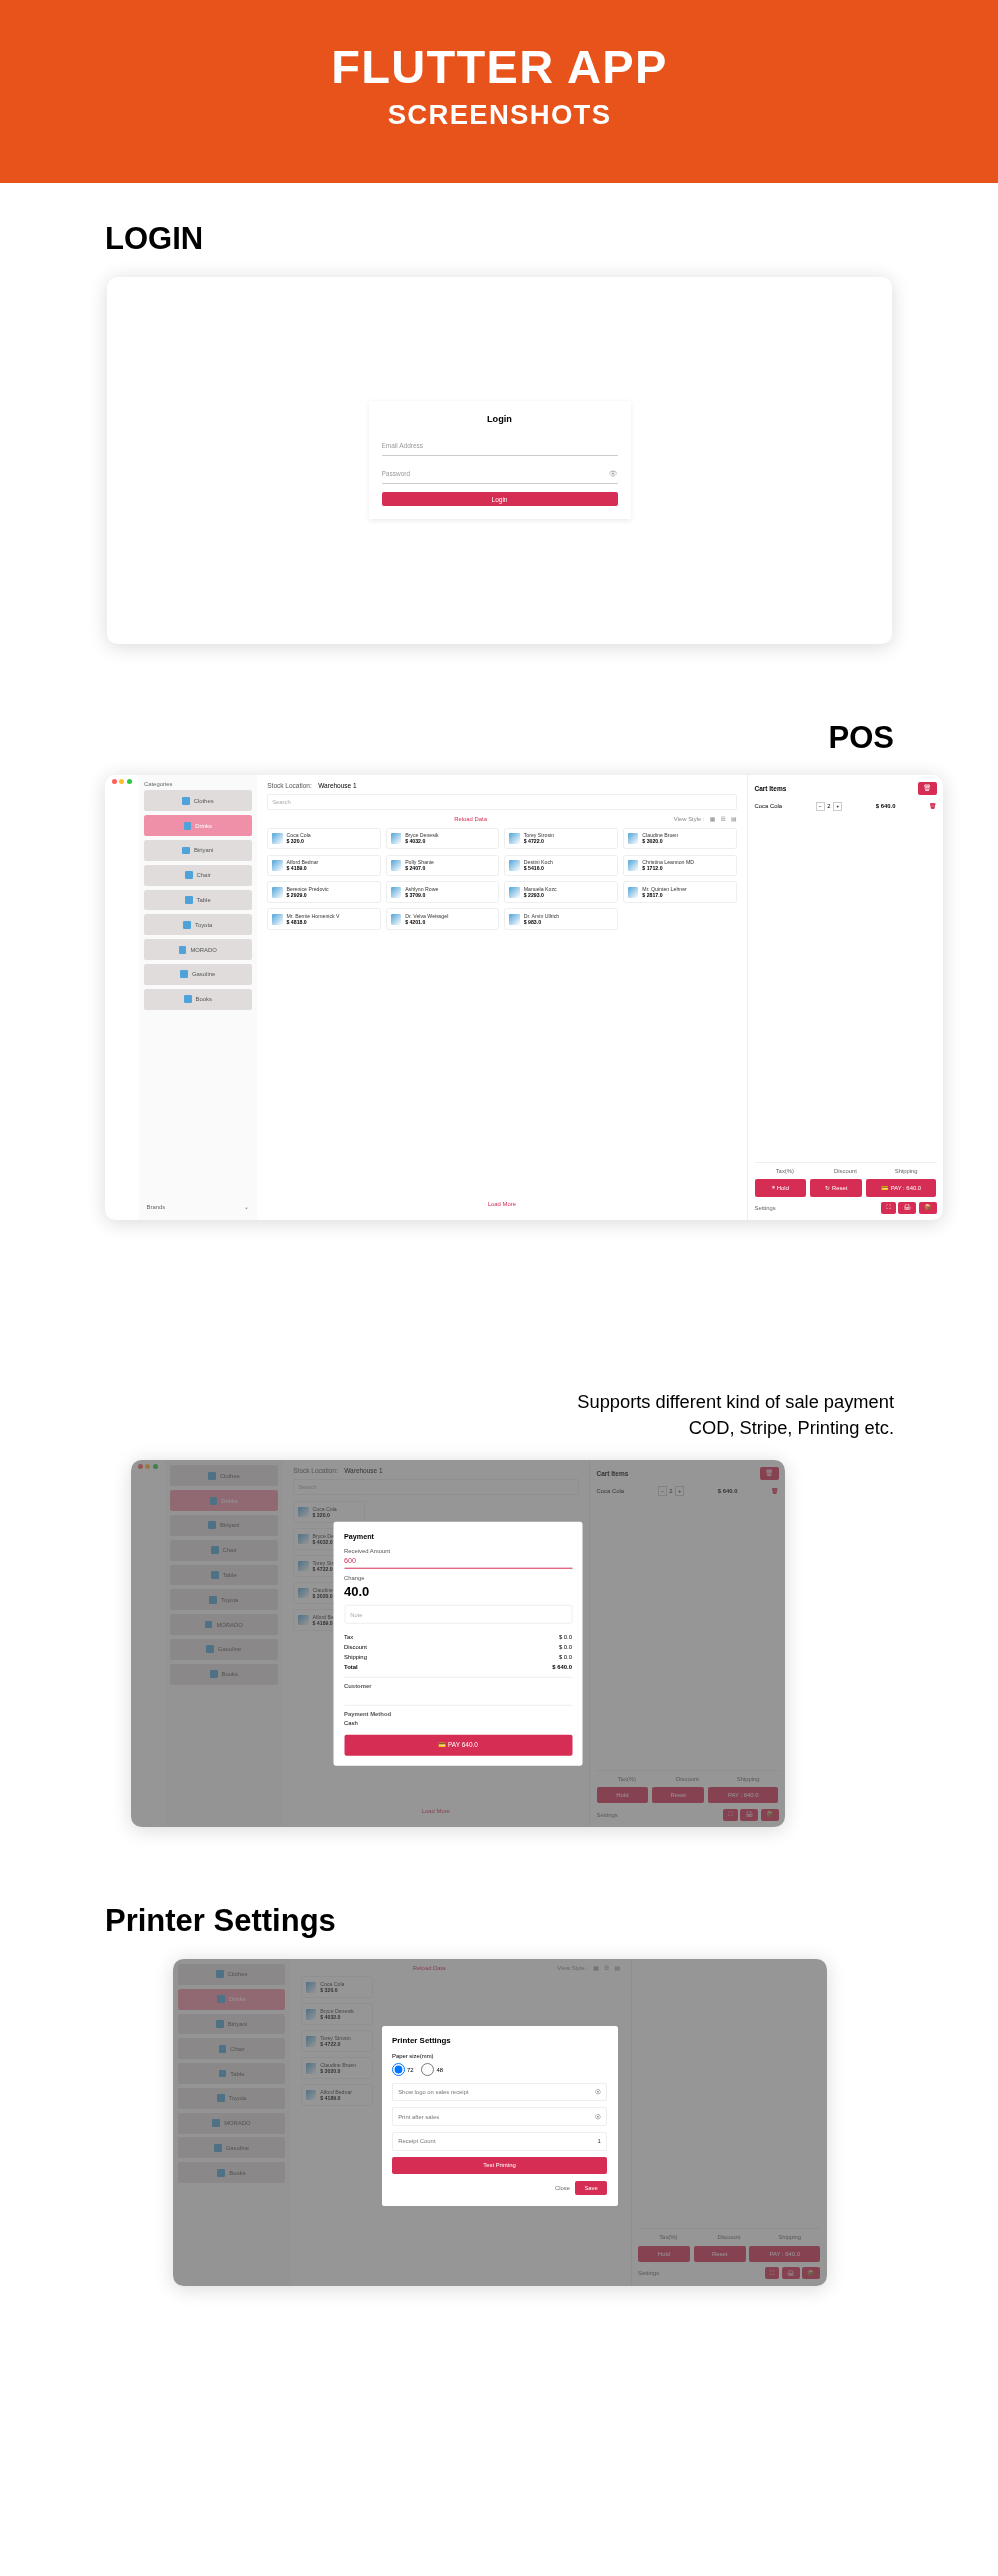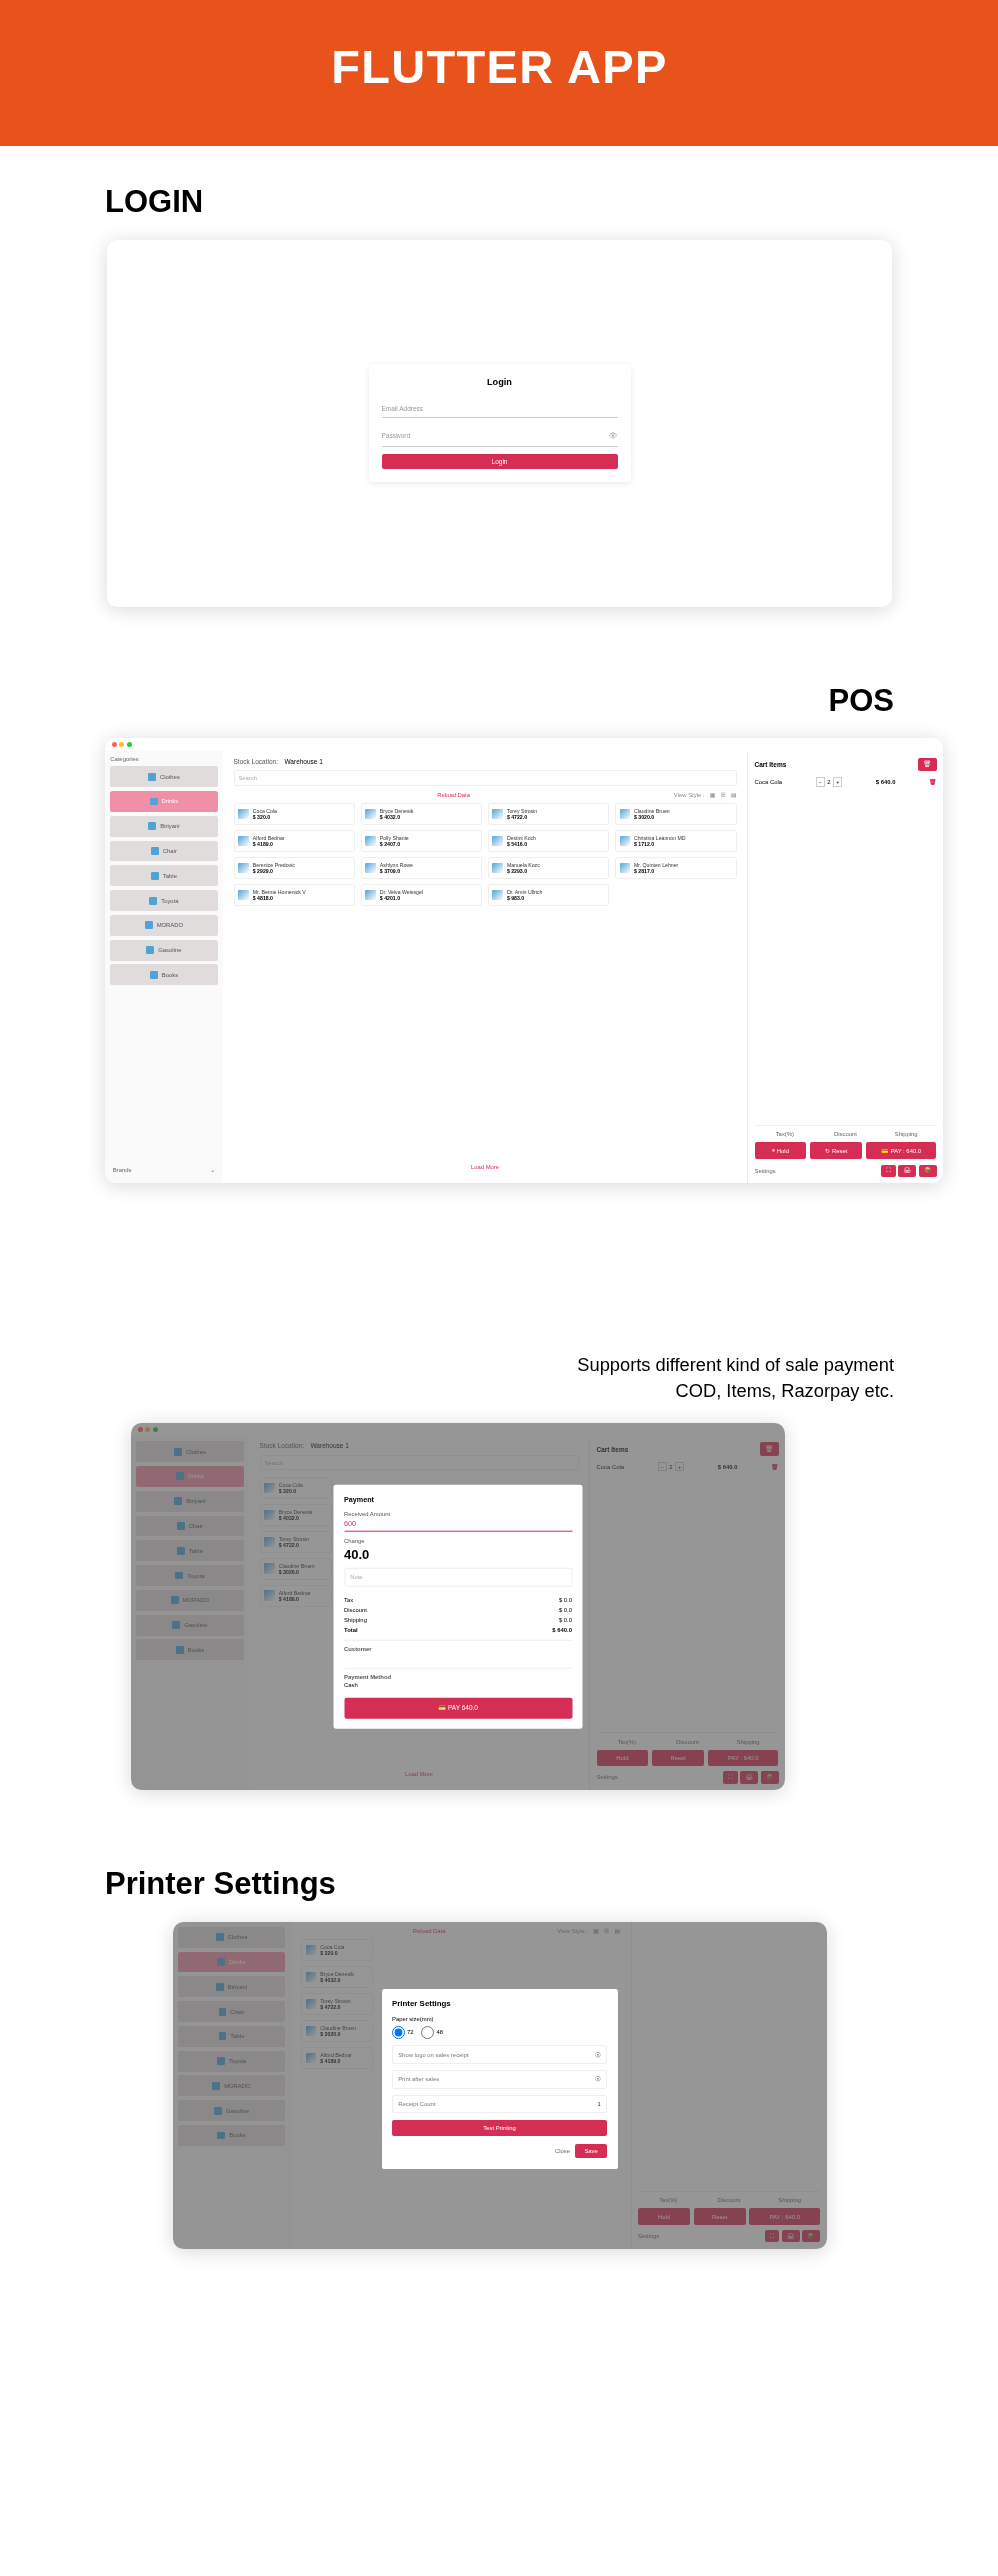--- a/index.html
+++ b/index.html
@@ -16,21 +16,21 @@
 
 
 .login-shot{width:785px;height:367px;display:flex;align-items:center;justify-content:center}
 .login-card{width:262px;background:#fff;box-shadow:0 1.3px 5.2px rgba(0,0,0,0.08);border-radius:2.6px;padding:13px}
 .login-card h3{text-align:center;font-size:9.2px;font-weight:bold;margin-bottom:13px}
 .login-field{border-bottom:0.7px solid #ccc;padding:5.2px 0;margin-bottom:7.9px;display:flex;align-items:center;justify-content:space-between}
 .login-field span{font-size:6.5px;color:#999}
 .login-btn{background:#d62d54;color:#fff;text-align:center;padding:3.9px;font-size:6.5px;border-radius:2px}
 
 
-.pos-shot{width:838px;height:445px;display:flex;flex-direction:column}
+.pos-shot{width:838px;height:445px;display:flex;}
 .mac-dots{padding:3.9px 6.5px;display:flex;gap:2.6px}
 .mac-dots span{width:5.2px;height:5.2px;border-radius:50%}
 .mac-dots .r{background:#ff5f56}.mac-dots .y{background:#ffbd2e}.mac-dots .g{background:#27c93f}
 .pos-body{flex:1;display:flex;font-size:5.9px}
 .pos-sidebar{width:118px;background:#fafafa;padding:5.2px;display:flex;flex-direction:column}
 .side-title{font-size:5.9px;color:#666;margin-bottom:3.9px}
 .side-btn{background:#e0dcdc;border-radius:2.6px;padding:6.5px;margin-bottom:3.9px;text-align:center;display:flex;align-items:center;justify-content:center;gap:3.9px;color:#555}
 .side-btn.active{background:#f08fa8;color:#fff}
 .side-icon{width:7.9px;height:7.9px;background:#4fa3d8;border-radius:1.3px;display:inline-block}
 .brands-row{margin-top:auto;padding:5.2px 2.6px;font-size:5.9px;color:#666;display:flex;justify-content:space-between;align-items:center}
@@ -88,20 +88,21 @@
 .foot-row{display:flex;justify-content:flex-end;gap:5.2px;margin-top:7.9px;font-size:5.9px;align-items:center}
 .save-btn{background:#d62d54;color:#fff;padding:3.9px 9.2px;border-radius:2px}
 
 .sec-checkout{padding-top:131px}
 </style>
 </head>
 <body>
 
 <div class="hero">
   <h1>FLUTTER APP</h1>
+  <h2>SCREENSHOTS</h2>
 </div>
 
 <div class="section">
   <div class="section-title">LOGIN</div>
   <div class="screenshot login-shot">
     <div class="login-card">
       <h3>Login</h3>
       <div class="login-field">
         <span>Email Address</span>
       </div>
@@ -327,21 +328,21 @@
           </div>
         </div>
       </div>
     </div>
   </div>
 </div>
 
 <div class="section sec-checkout">
   <div class="section-sub left">
     <span>Supports different kind of sale payment</span><br>
-    <span>COD, Items, Razorpay etc.</span>
+    <span>COD, Stripe, Printing etc.</span>
   </div>
   <div class="screenshot pos-shot overlay-shot" style="width:654px;height:367px;margin-left:26px">
     <div class="mac-dots">
         <span class="r"></span>
         <span class="y"></span>
         <span class="g"></span>
       </div>
     <div class="pos-body">
       <div class="pos-sidebar">
           <div id="cat-list-2">

